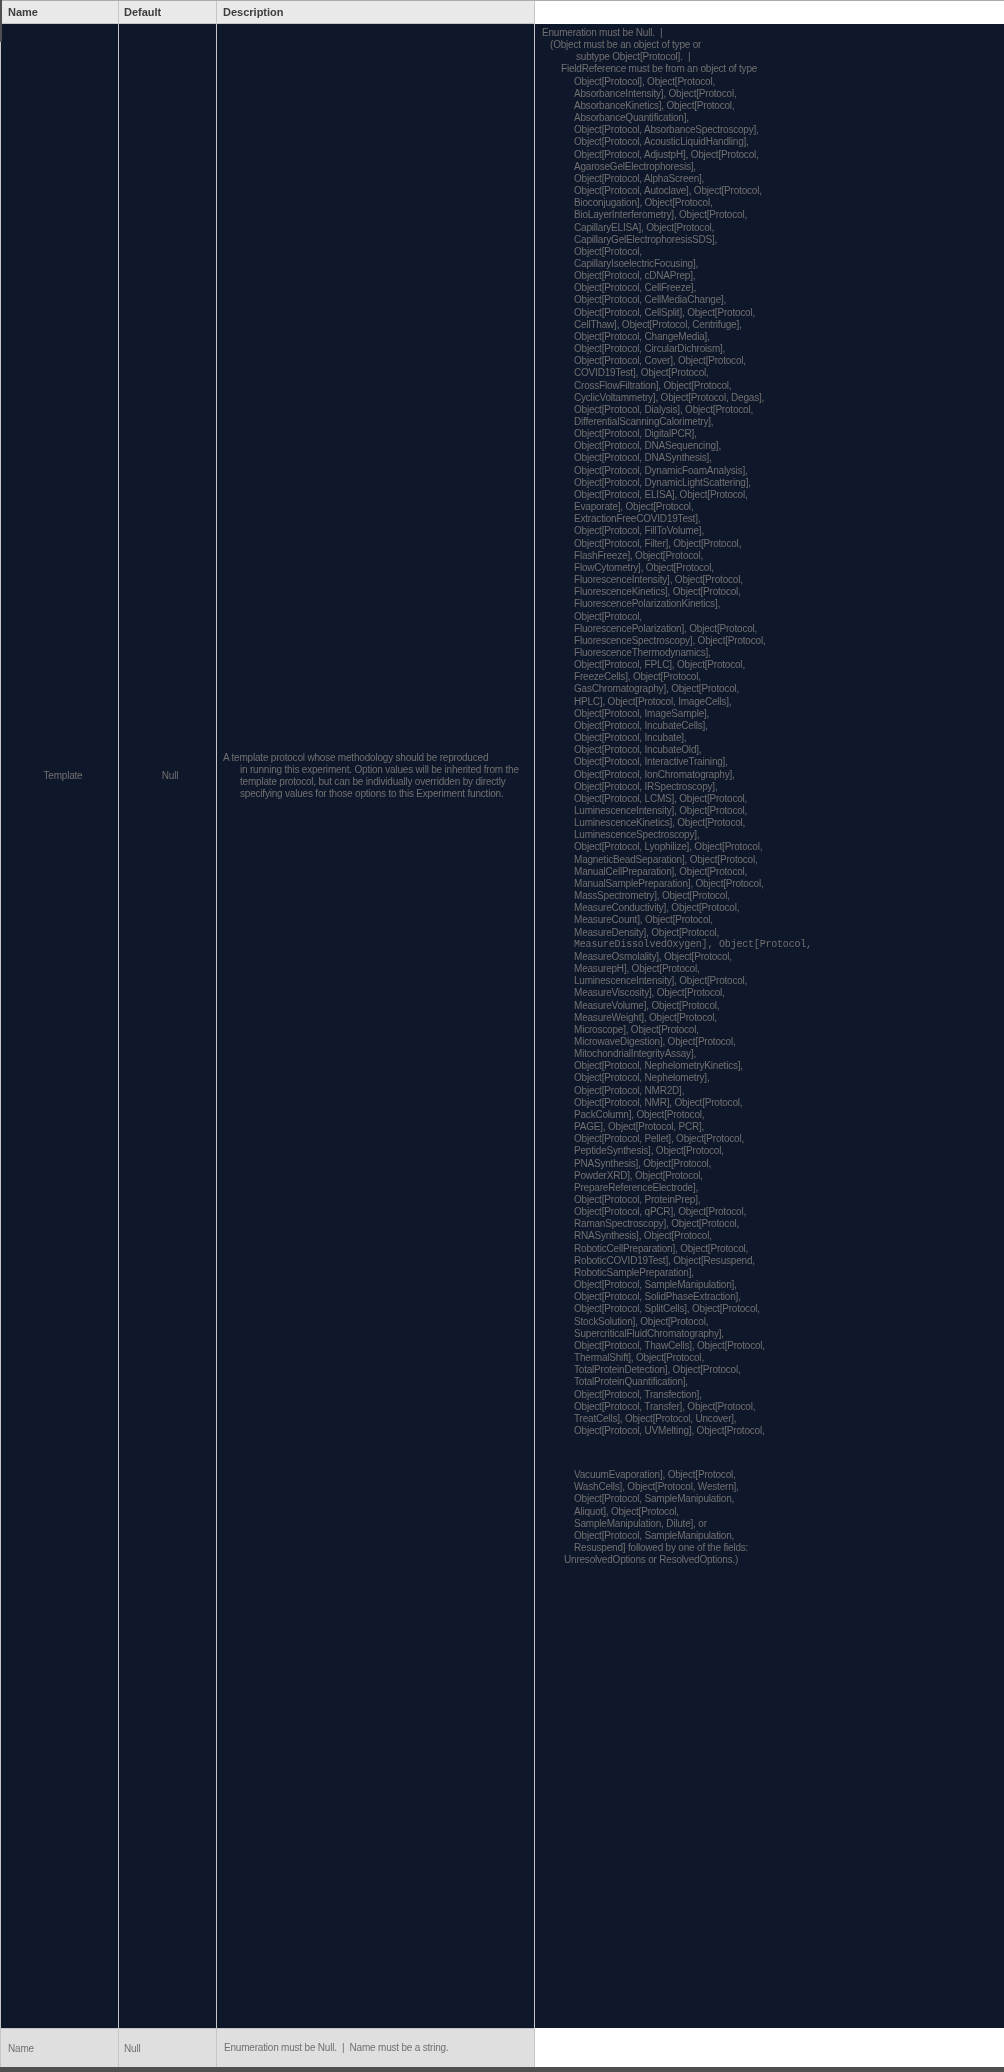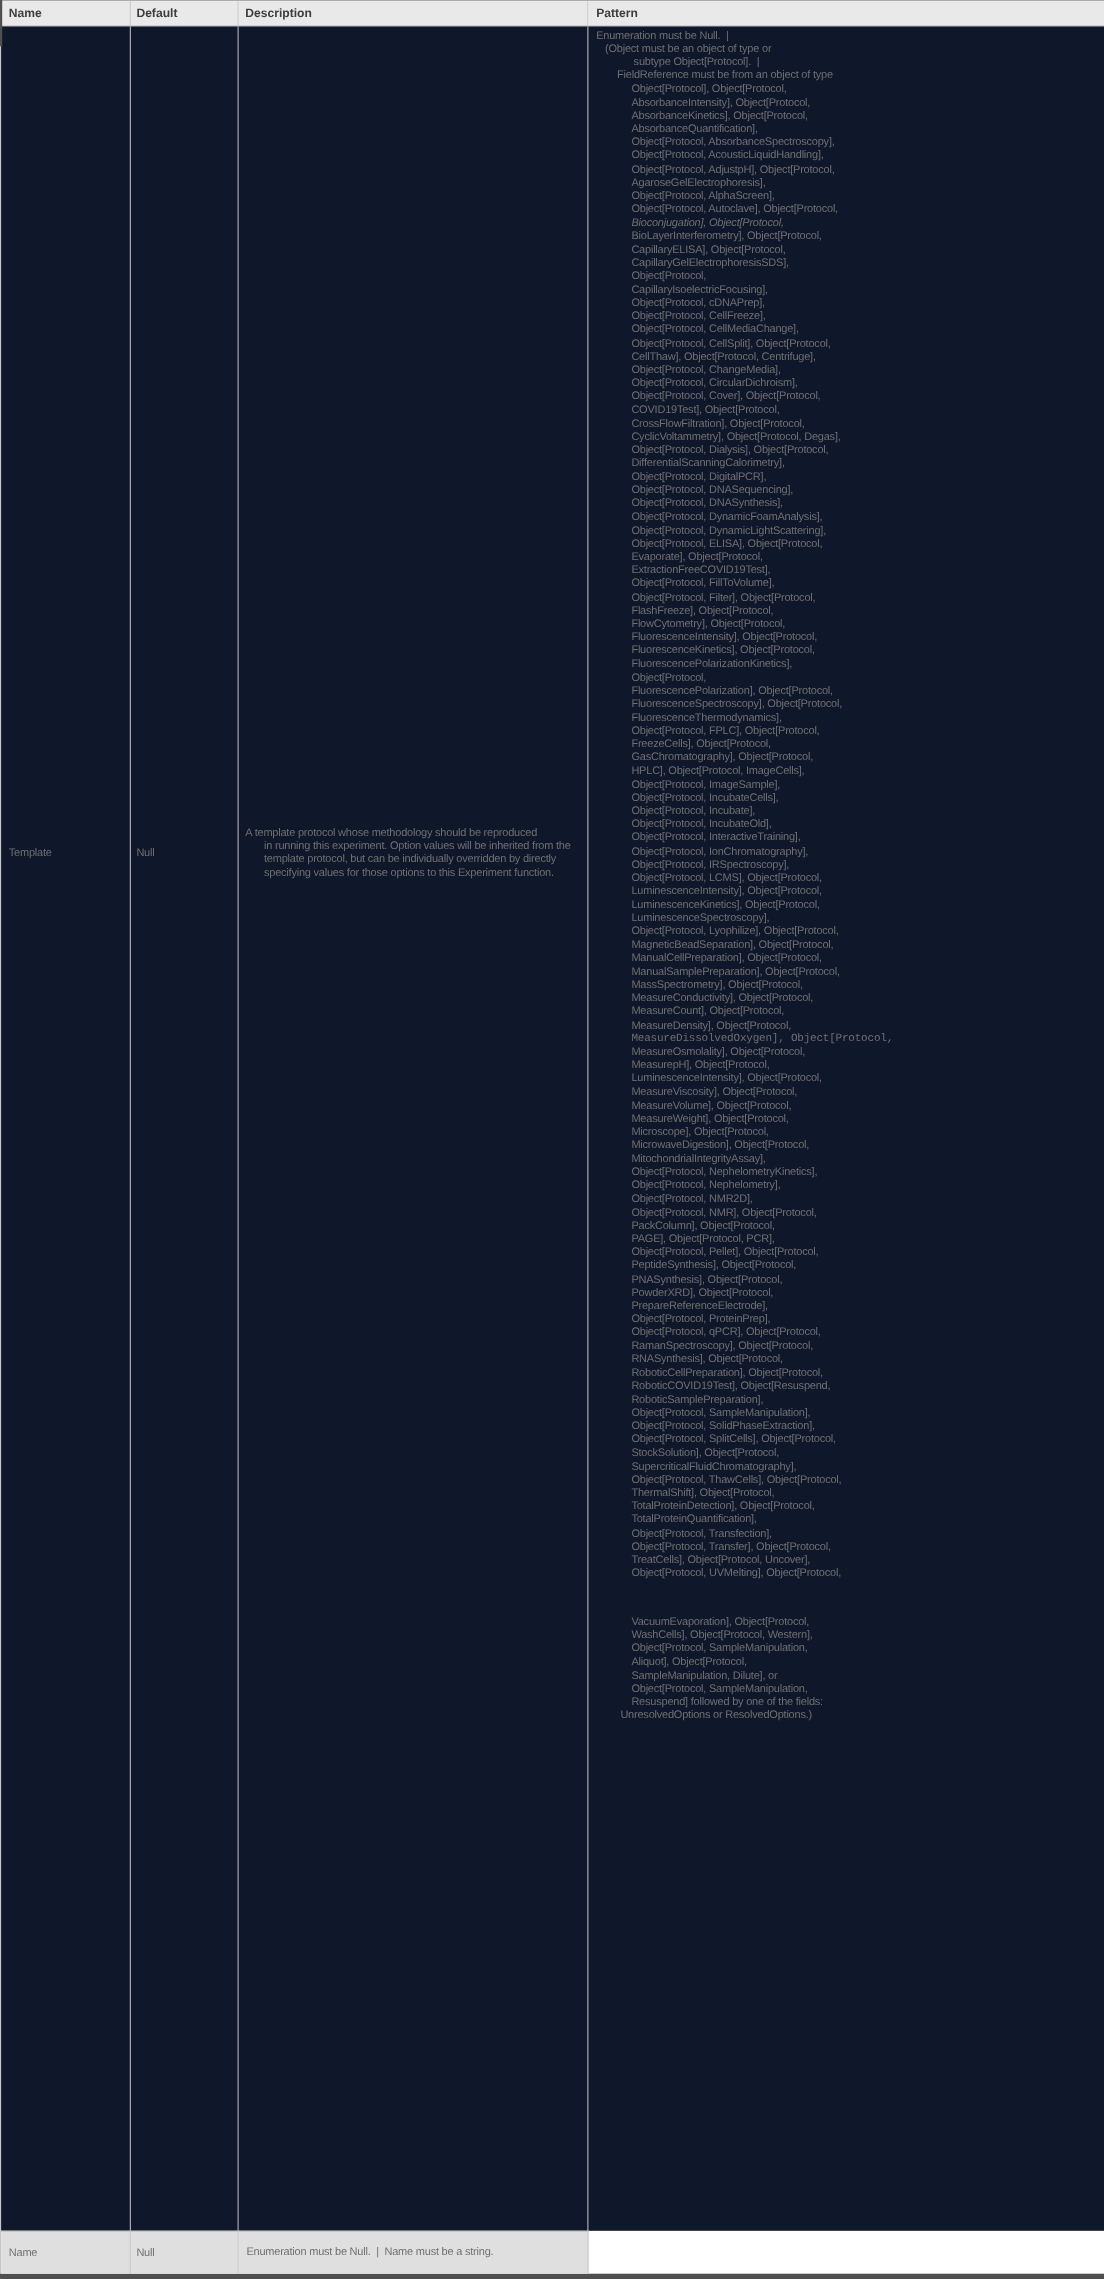--- a/index.html
+++ b/index.html
@@ -50,21 +50,21 @@
     height:2004px;
     background:#0f172a;
     font-size:10px;
     color:var(--text-color);
     letter-spacing:-0.2px;
   }
   .tline{white-space:pre;line-height:12.15px;}
   .template-row .pattern-lines{padding:3px 0 0 7px;}
   .template-row .desc-lines{margin-top:728px;padding-left:6px;}
   .template-row .name-inner,
-  .template-row .default-inner{margin-top:746px;line-height:12.15px;white-space:pre;}
+  .template-row .default-inner{margin-top:746px;line-height:12.15px;white-space:pre;text-align:center;}
   .template-row .name-inner{padding-left:7px;}
   .template-row .default-inner{padding-left:5px;}
   
   .name-row .cell{
     height:39px;
     background:var(--alt-row-bg);
     border-top:1px solid var(--border-color);
     display:flex;
     flex-direction:column;
     justify-content:center;
@@ -86,21 +86,20 @@
 </style>
 </head>
 <body>
 
 <div class="page">
 
   <div class="grid header-row">
     <div class="cell col-name-pad">Name</div>
     <div class="cell col-default-pad">Default</div>
     <div class="cell col-desc-pad">Description</div>
-    <div class="cell col-pattern-pad">Pattern</div>
   </div>
 
   <div class="grid template-row">
     <div class="cell">
       <div class="name-inner">Template</div>
     </div>
     <div class="cell">
       <div class="default-inner">Null</div>
     </div>
     <div class="cell">
@@ -120,21 +119,21 @@
           <div class="tline" style="padding-left: 32px;">Object[Protocol], Object[Protocol,</div>
           <div class="tline" style="padding-left: 32px;">AbsorbanceIntensity], Object[Protocol,</div>
           <div class="tline" style="padding-left: 32px;">AbsorbanceKinetics], Object[Protocol,</div>
           <div class="tline" style="padding-left: 32px;">AbsorbanceQuantification],</div>
           <div class="tline" style="padding-left: 32px;">Object[Protocol, AbsorbanceSpectroscopy],</div>
           <div class="tline" style="padding-left: 32px;">Object[Protocol, AcousticLiquidHandling],</div>
           <div class="tline" style="padding-left: 32px;">Object[Protocol, AdjustpH], Object[Protocol,</div>
           <div class="tline" style="padding-left: 32px;">AgaroseGelElectrophoresis],</div>
           <div class="tline" style="padding-left: 32px;">Object[Protocol, AlphaScreen],</div>
           <div class="tline" style="padding-left: 32px;">Object[Protocol, Autoclave], Object[Protocol,</div>
-          <div class="tline" style="padding-left: 32px; font-style: italic;">Bioconjugation], Object[Protocol,</div>
+          <div class="tline" style="padding-left: 32px;">Bioconjugation], Object[Protocol,</div>
           <div class="tline" style="padding-left: 32px;">BioLayerInterferometry], Object[Protocol,</div>
           <div class="tline" style="padding-left: 32px;">CapillaryELISA], Object[Protocol,</div>
           <div class="tline" style="padding-left: 32px;">CapillaryGelElectrophoresisSDS],</div>
           <div class="tline" style="padding-left: 32px;">Object[Protocol,</div>
           <div class="tline" style="padding-left: 32px;">CapillaryIsoelectricFocusing],</div>
           <div class="tline" style="padding-left: 32px;">Object[Protocol, cDNAPrep],</div>
           <div class="tline" style="padding-left: 32px;">Object[Protocol, CellFreeze],</div>
           <div class="tline" style="padding-left: 32px;">Object[Protocol, CellMediaChange],</div>
           <div class="tline" style="padding-left: 32px;">Object[Protocol, CellSplit], Object[Protocol,</div>
           <div class="tline" style="padding-left: 32px;">CellThaw], Object[Protocol, Centrifuge],</div>

